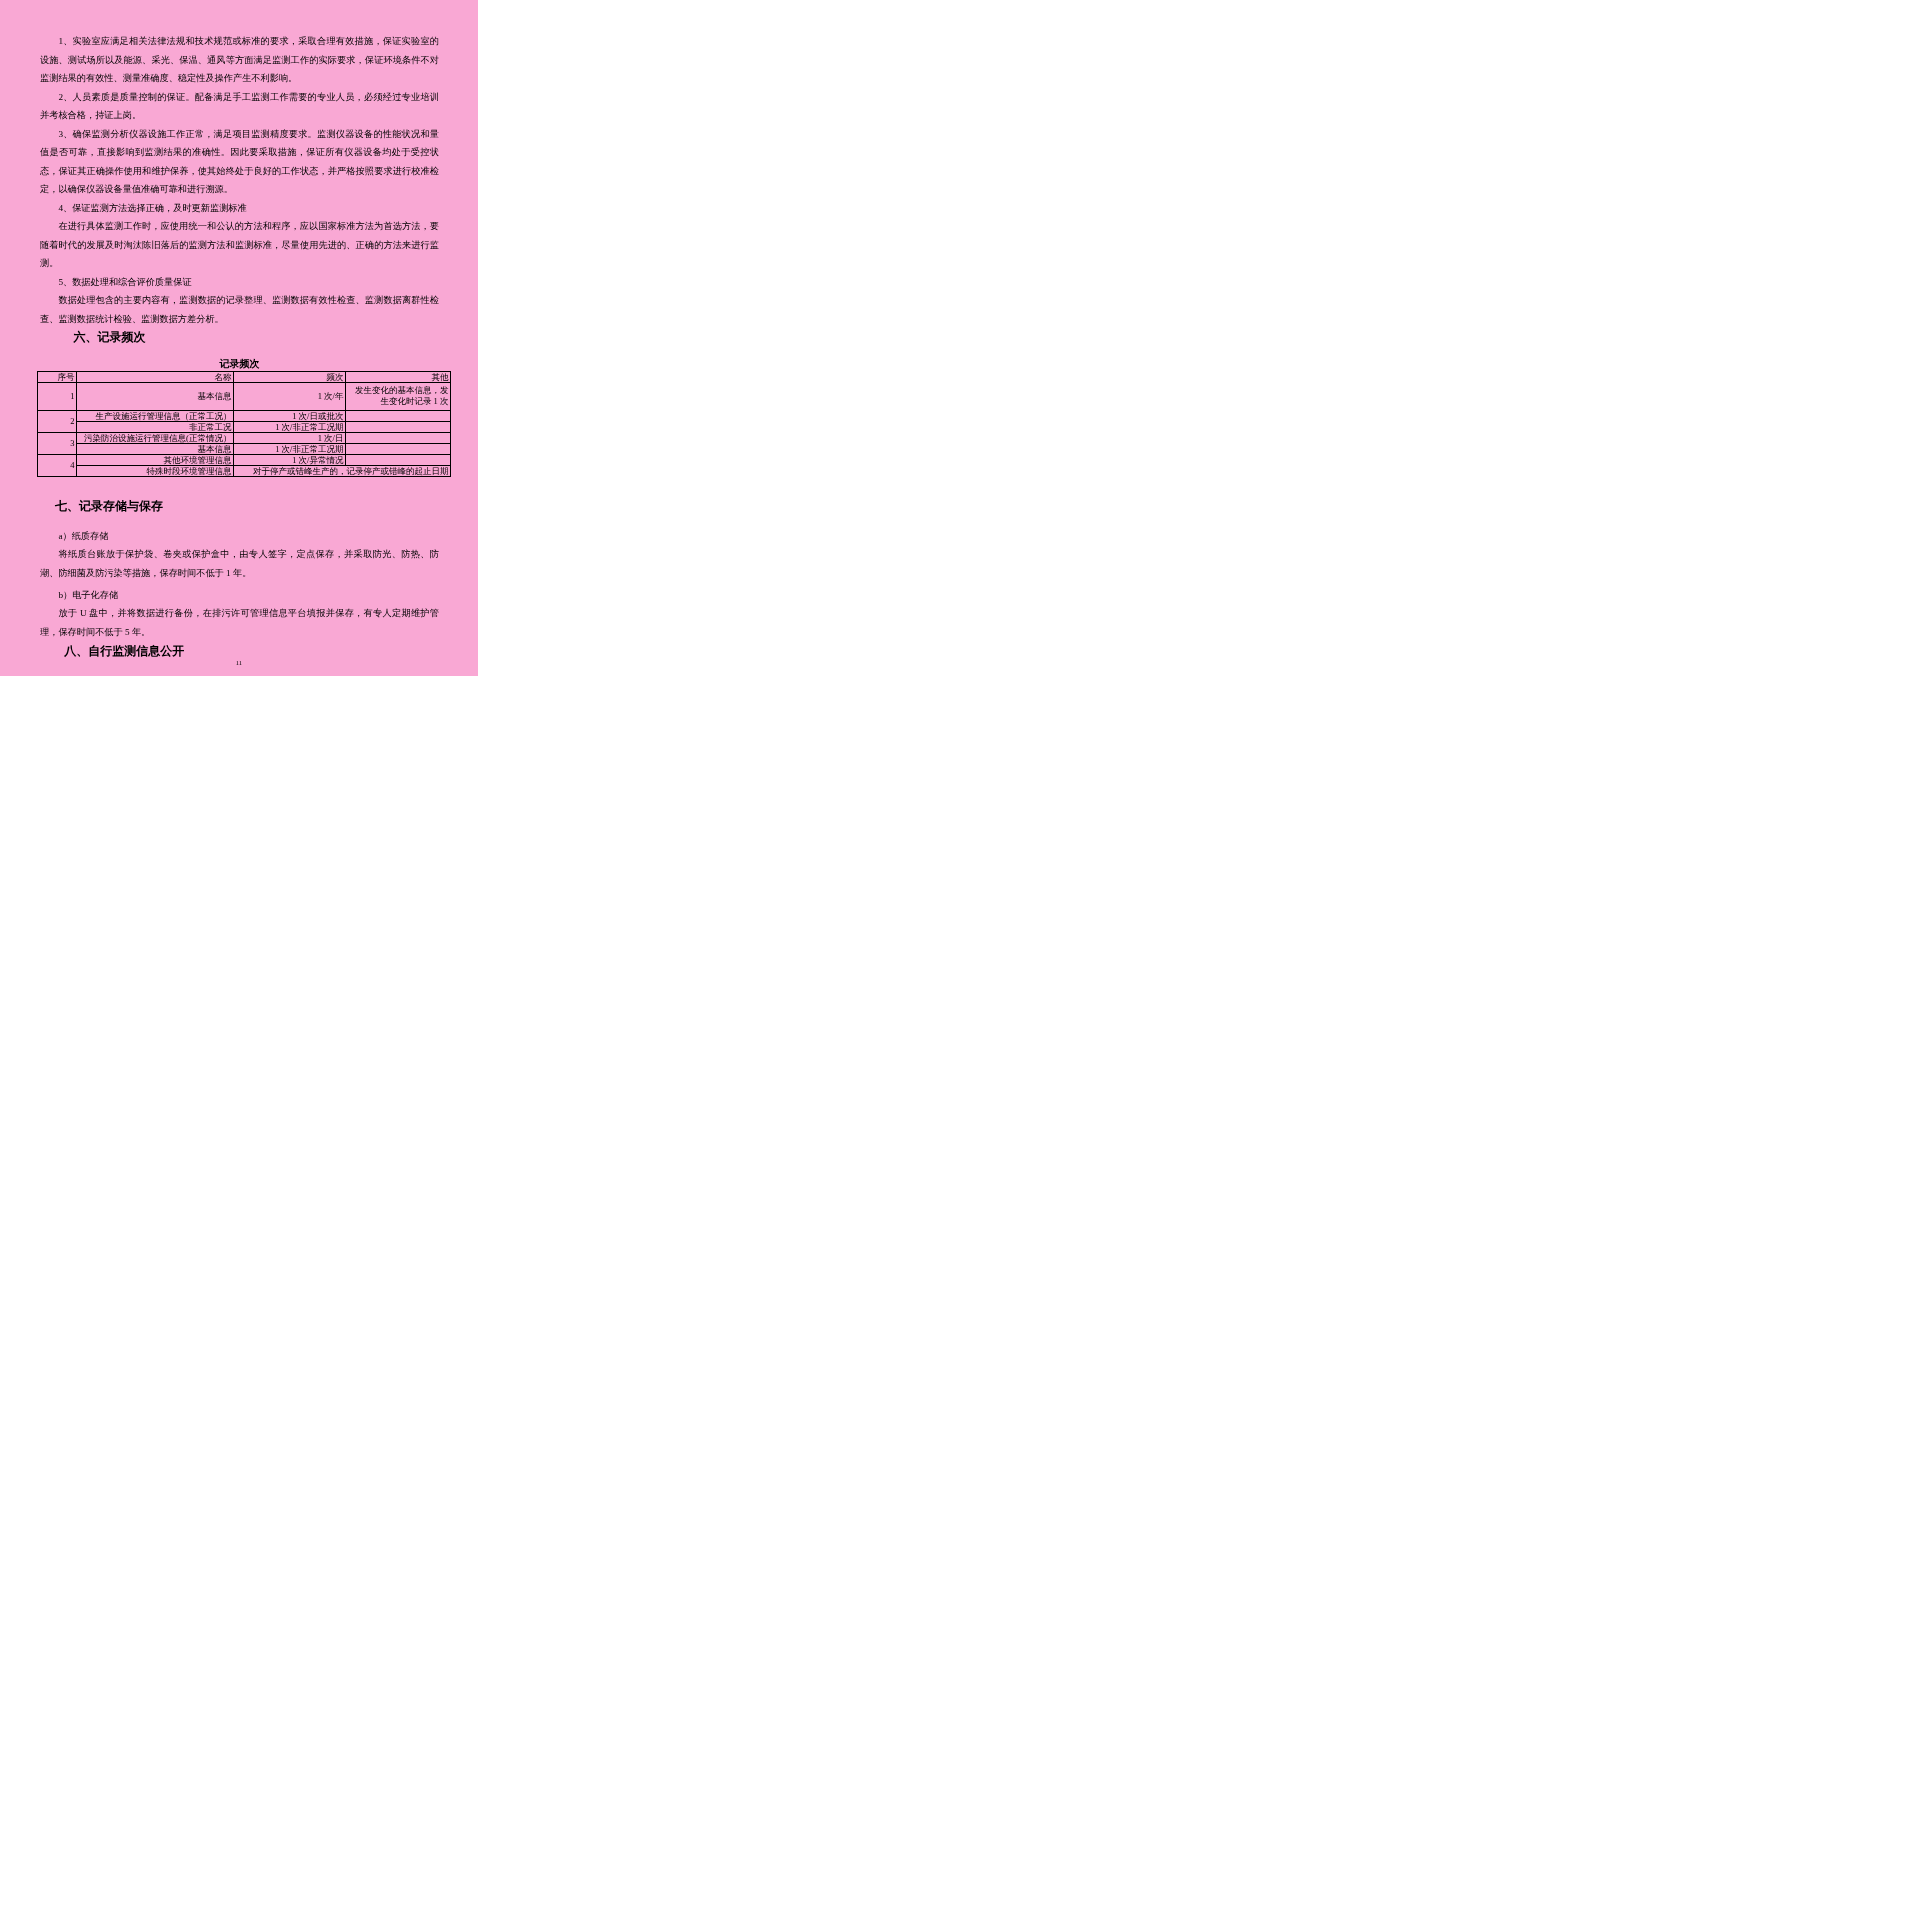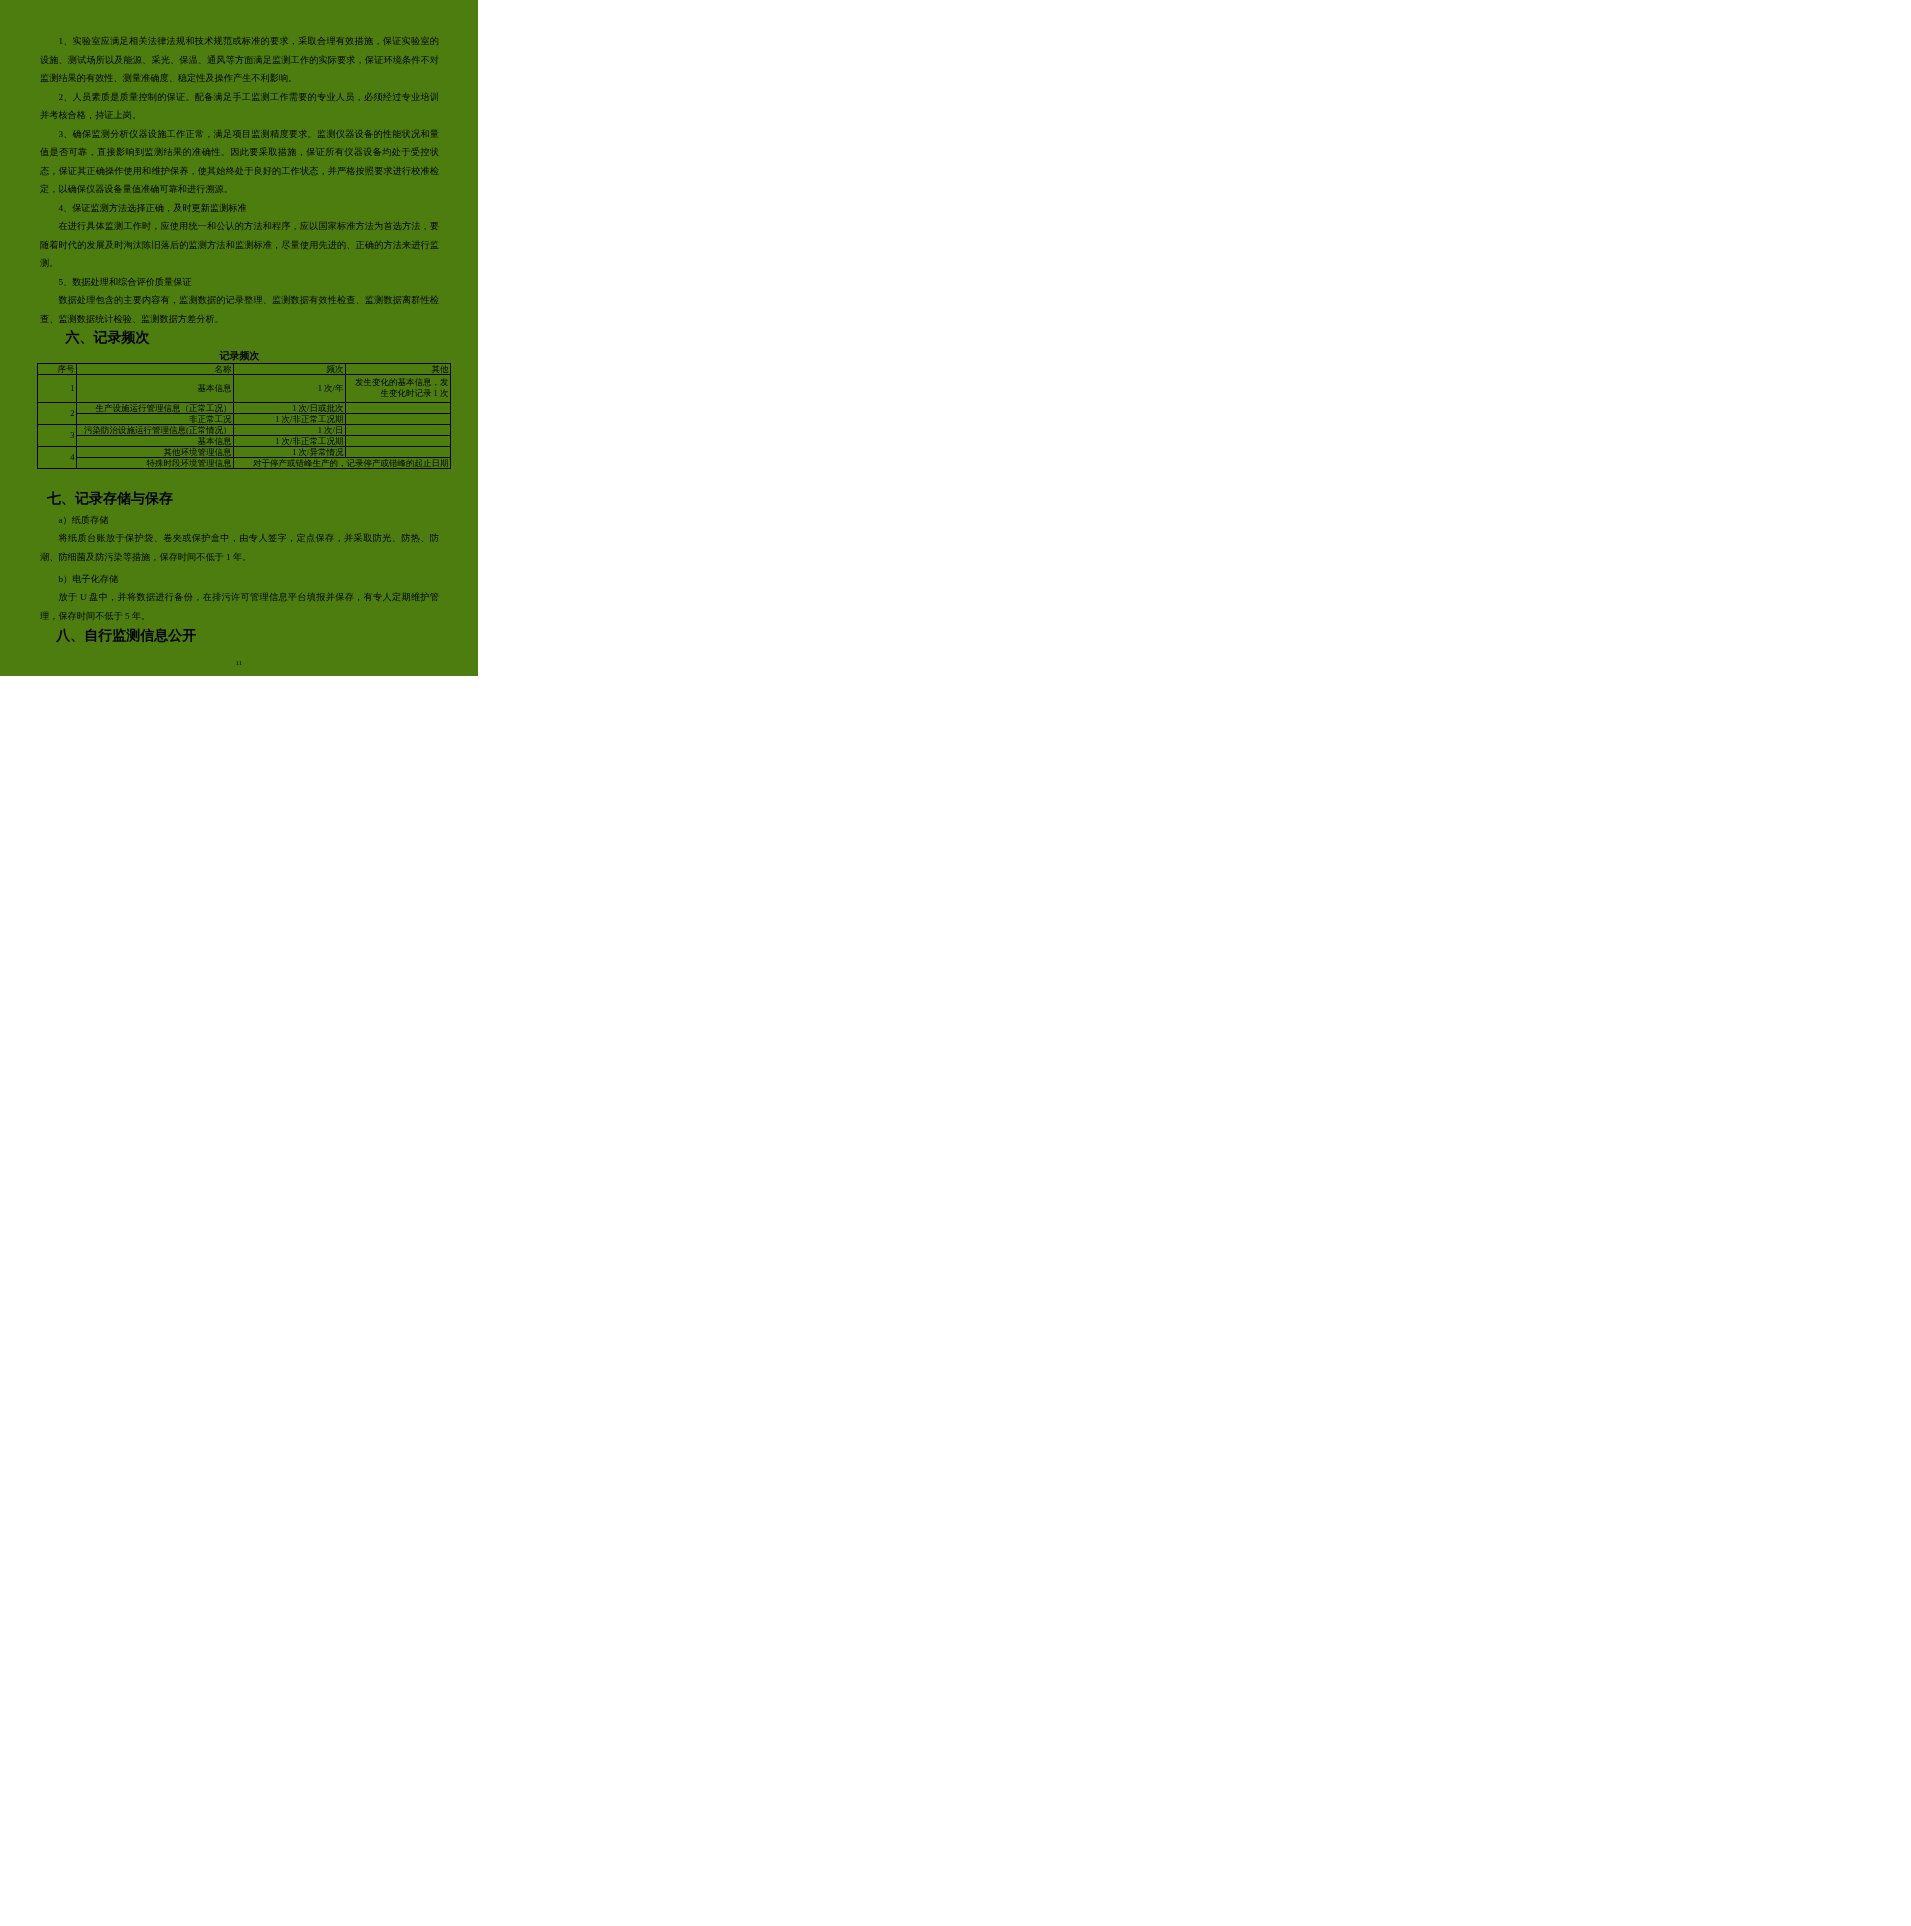--- a/index.html
+++ b/index.html
@@ -1,41 +1,41 @@
 <!DOCTYPE html>
 <html style="font-size:6.2px"><head>
 <meta charset="utf-8">
 <style>
   html, body { margin: 0; padding: 0; background: #ffffff; }
   .page {
     position: relative;
     width: 478px;
     height: 676px;
-    background: #4d7c0f;
+    background: #f9a8d4;
     color: #000000;
     font-family: "Liberation Serif", "DejaVu Serif", serif;
     overflow: hidden;
   }
   .content { padding: 32px 39px 0 40px; }
 
   p.body {
     margin: 0;
     font-size: 9.2px;
     line-height: 18.5px;
     text-align: justify;
     text-indent: 2em;
     word-break: break-all;
   }
 
   h2.section {
     font-family: "Liberation Sans", "DejaVu Sans", sans-serif;
     font-weight: bold;
-    font-size: 14px;
+    font-size: 12px;
     line-height: 15.4px;
-    margin: 4px;
+    margin: 12px;
   }
   h2.s6 { margin-top: 2.3px; text-indent: 21.6px; }
   h2.s7 { margin-top: 22.3px; text-indent: 3.1px; }
   h2.s8 { margin-top: 2.3px; text-indent: 12.3px; }
 
   .table-caption {
     font-family: "Liberation Sans", "DejaVu Sans", sans-serif;
     font-weight: bold;
     font-size: 10px;
     line-height: 11.6px;

